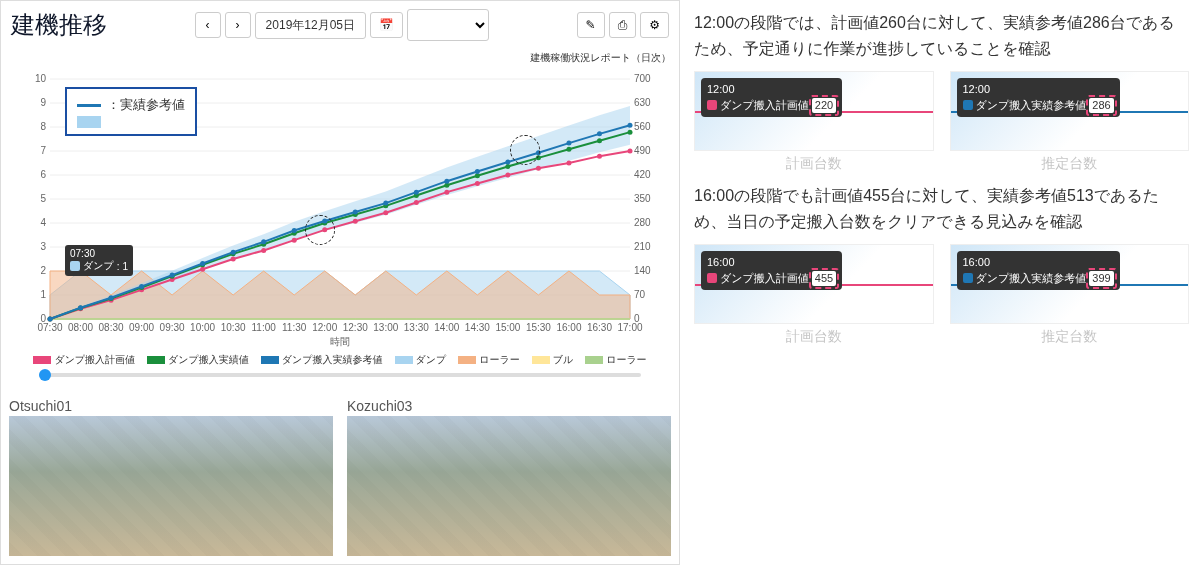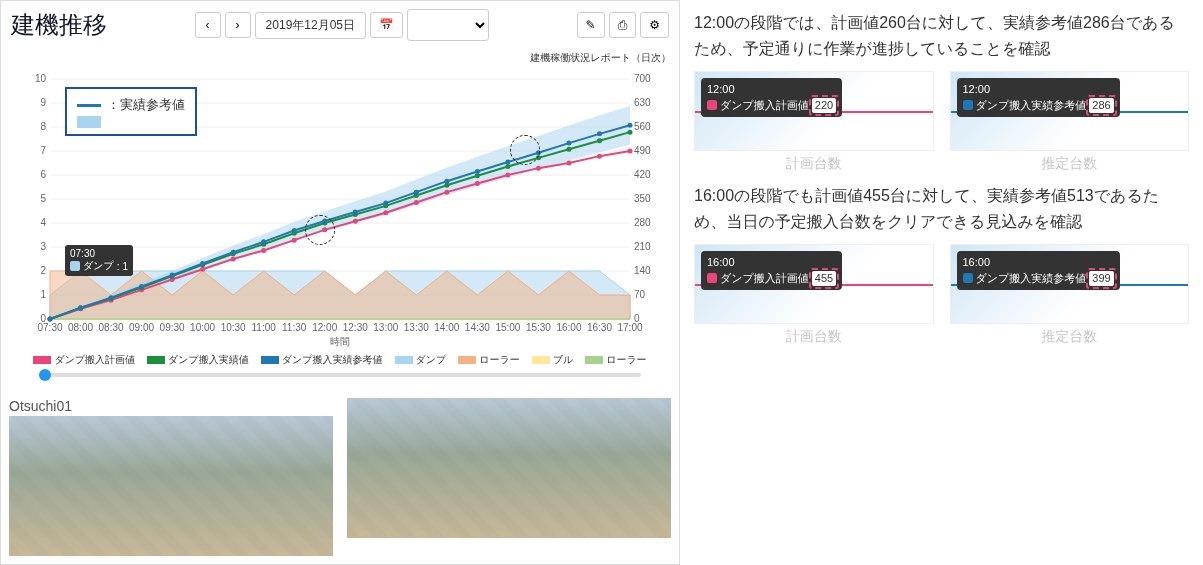--- a/index.html
+++ b/index.html
@@ -257,20 +257,21 @@
           </div>
       </div>
     </div>
 
     <div class="cams">
       <div class="cam">
         <div class="cam-title">Otsuchi01</div>
         <div class="cam-img"></div>
       </div>
       <div class="cam">
+        <div class="cam-title">Kozuchi03</div>
         <div class="cam-img"></div>
       </div>
     </div>
   </div>
 
   <div class="right-panel">
     <div class="expl">12:00の段階では、計画値260台に対して、実績参考値286台であるため、予定通りに作業が進捗していることを確認</div>
     <div class="tooltip-pair">
       <div class="tooltip-card">
         <div class="tooltip-mini">

